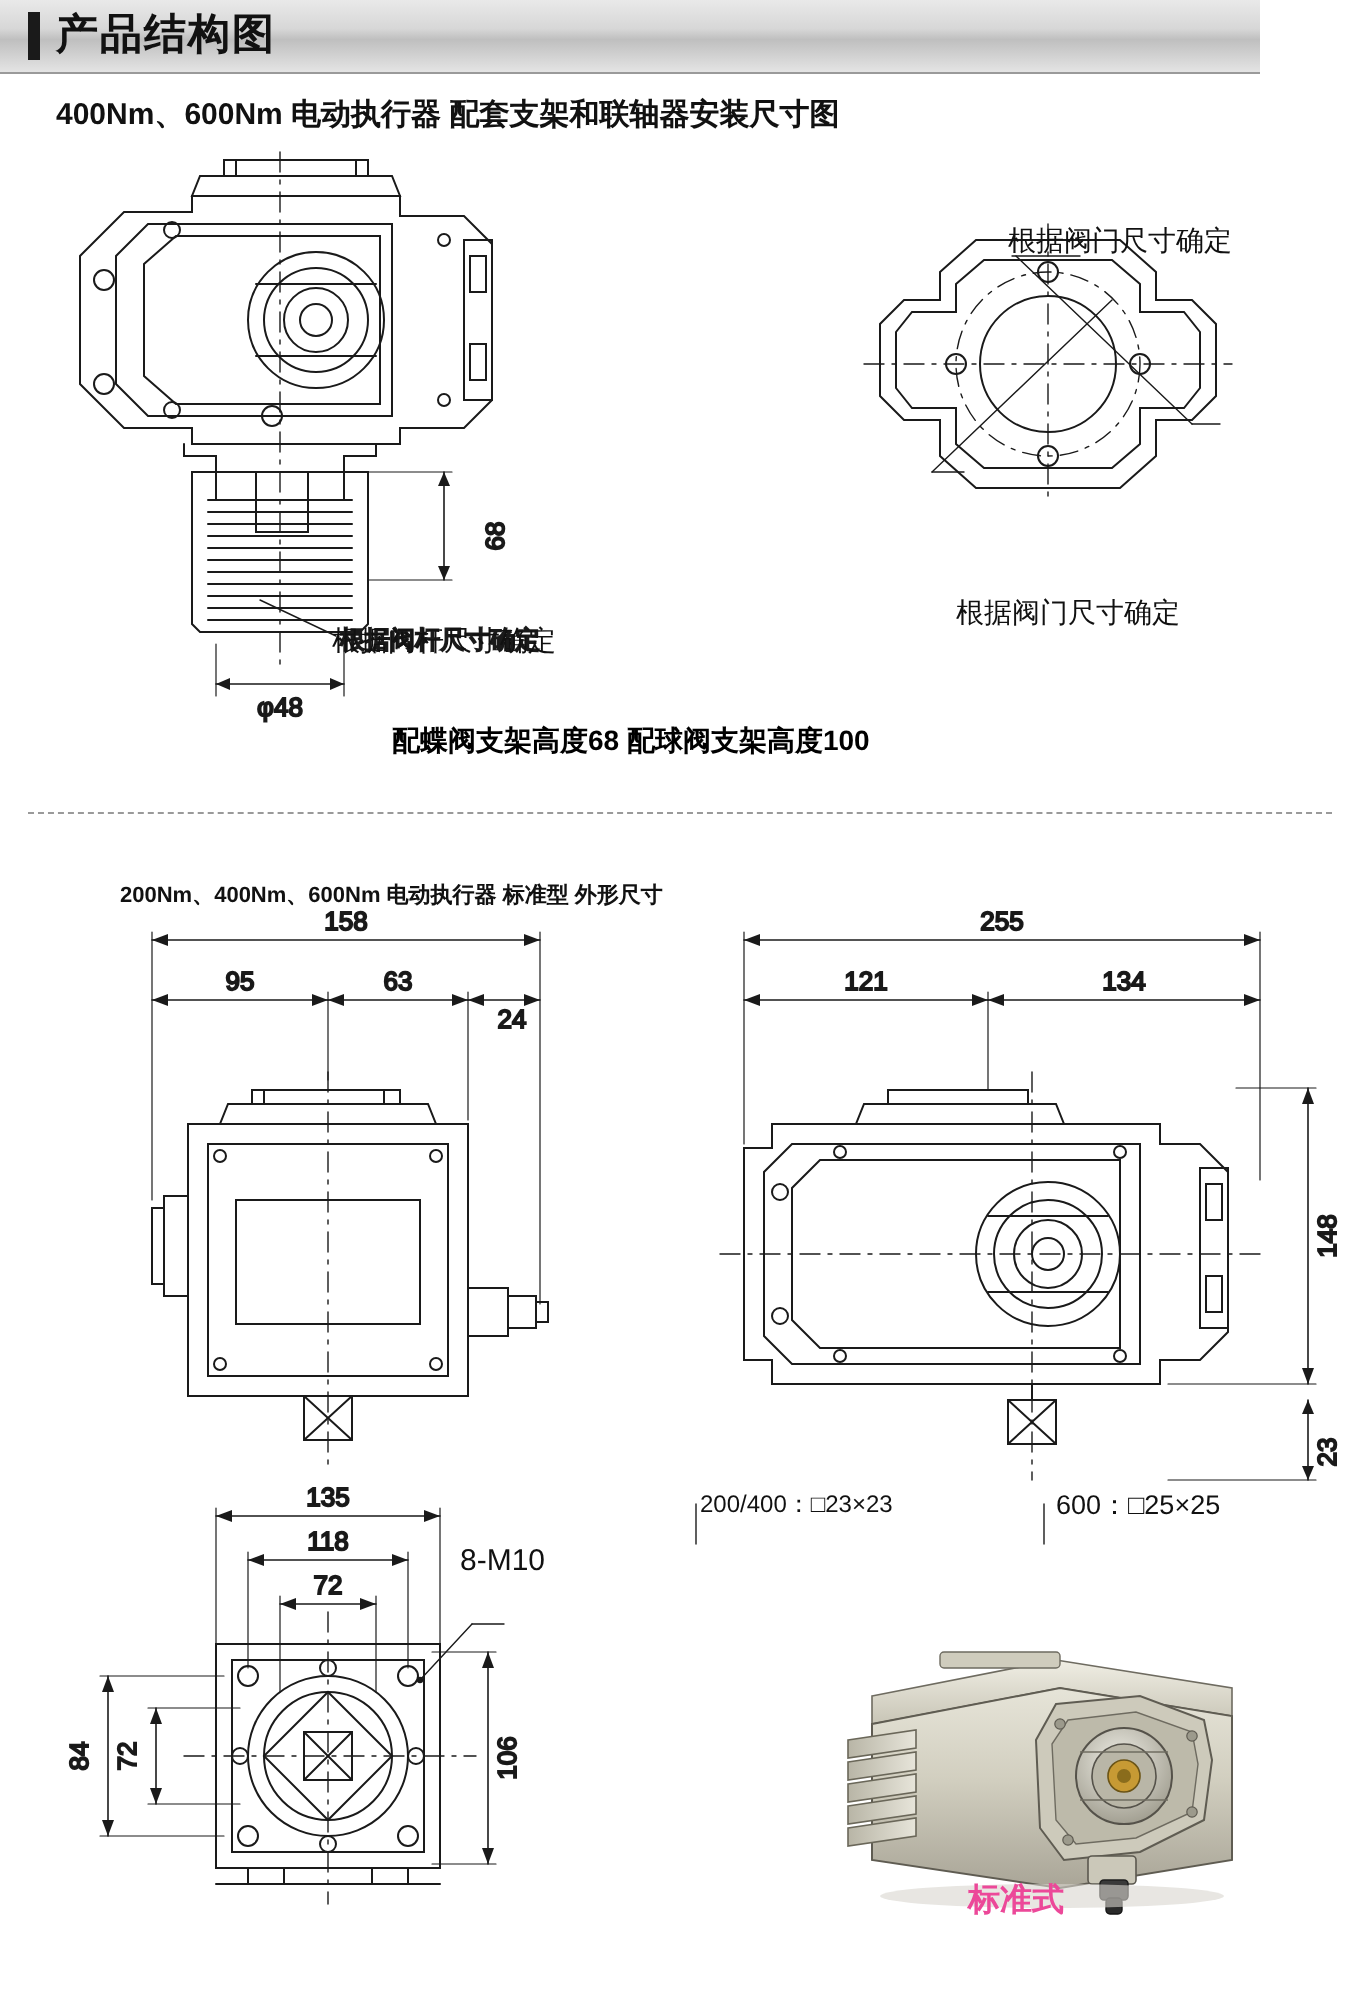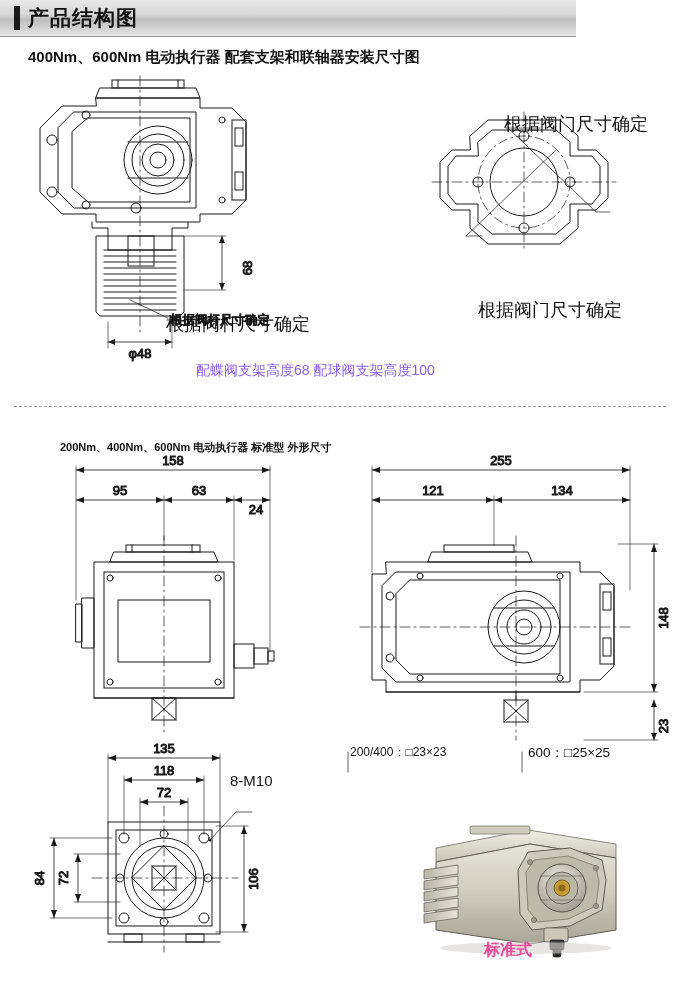--- a/index.html
+++ b/index.html
@@ -6,45 +6,45 @@
   body{
     width:680px;height:1008px;
     background:#ffffff;
     font-family:"Liberation Sans", sans-serif;
     color:#111;
     position:relative;
     overflow:hidden;
   }
   
   .banner{
-    position:absolute;left:0;top:0;width:576px;height:36px;
+    position:absolute;left:0;top:0;width:630px;height:36px;
     background:linear-gradient(to bottom,#e9e9e9 0%,#d7d7d7 40%,#bfbfbf 55%,#e4e4e4 100%);
     border-bottom:1px solid #9a9a9a;
   }
   .banner-bar{
     position:absolute;left:14px;top:6px;width:6px;height:24px;background:#1a1a1a;
   }
   .banner-title{
     position:absolute;left:28px;top:6px;
     font-size:21px;font-weight:bold;letter-spacing:1px;color:#111;
     line-height:24px;
   }
   
   .sec-title{
     position:absolute;font-weight:bold;font-size:15px;color:#111;white-space:nowrap;
   }
   #sec1-title{left:28px;top:48px;}
   #sec2-title{left:60px;top:440px;font-size:11px;}
   .caption{
-    position:absolute;font-weight:normal;font-size:14px;color:#8b5cf6;white-space:nowrap;
+    position:absolute;font-weight:bold;font-size:14px;color:#000000;white-space:nowrap;
   }
   #cap1{left:196px;top:362px;}
   #cap-std{left:484px;top:940px;color:#ec4899;font-size:16px;font-weight:bold;}
   .note{
-    position:absolute;font-size:18px;color:#111;white-space:nowrap;
+    position:absolute;font-size:14px;color:#111;white-space:nowrap;
   }
   .hr{
     position:absolute;left:14px;width:652px;height:0;border-top:1px dashed #9a9a9a;
   }
   #hr1{top:406px;}
   svg{position:absolute;left:0;top:0;}
   .dimtxt{font-family:"Liberation Sans",sans-serif;font-size:13px;fill:#111;}
   .cn{font-family:"Liberation Sans",sans-serif;font-size:12.5px;fill:#111;}
 </style>
 </head>

